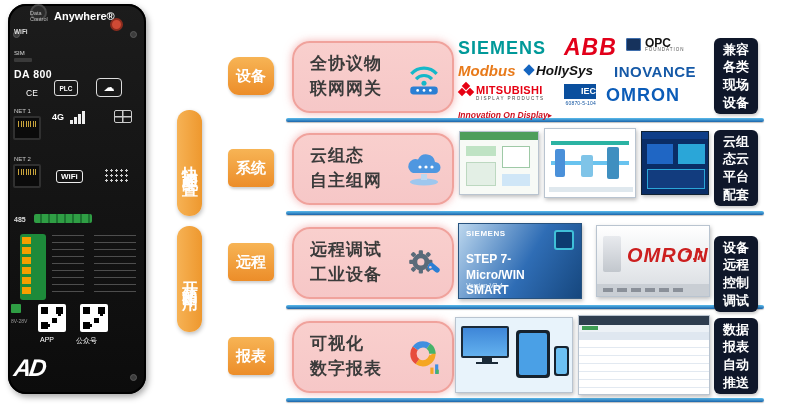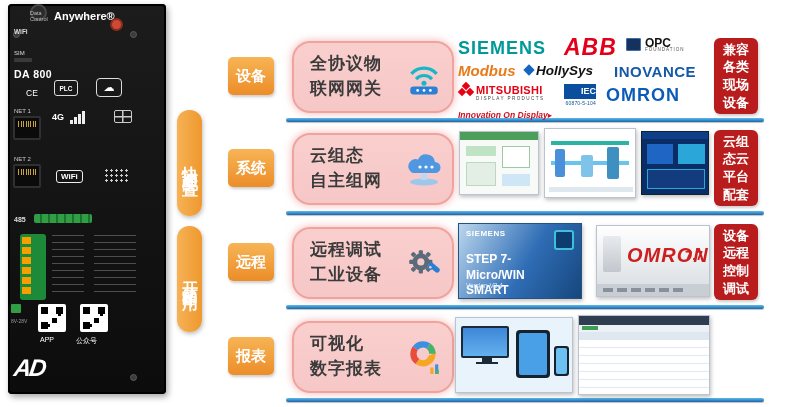--- a/index.html
+++ b/index.html
@@ -2,21 +2,21 @@
 <html><head>
 <meta charset="utf-8">
 <style>
   * { margin:0; padding:0; box-sizing:border-box; }
   html,body { width:800px; height:407px; }
   body { font-family:"Liberation Sans","DejaVu Sans",sans-serif; background:#fff; }
   .stage { position:relative; width:800px; height:407px; background:#fff; overflow:hidden; }
   .stage * { position:absolute; }
 
   
-  .device { left:8px; top:4px; width:158px; height:390px; background:linear-gradient(#1c1c1c,#0c0c0c); border-radius:4px; box-shadow:inset 0 0 0 2px #000, 2px 3px 6px rgba(0,0,0,.35); }
+  .device { left:8px; top:4px; width:138px; height:390px; background:linear-gradient(#1c1c1c,#0c0c0c); border-radius:18px; box-shadow:inset 0 0 0 2px #000, 2px 3px 6px rgba(0,0,0,.35); }
   .ant { border-radius:50%; }
   .ant-left { left:22px; top:0px; width:17px; height:17px; background:#2a2a2a; border:2px solid #474747; }
   .ant-right { left:102px; top:14px; width:13px; height:13px; background:#cf4a35; border:2px solid #8c2c1e; }
   .screw { width:7px; height:7px; border-radius:50%; background:#3c3c3c; border:1px solid #5a5a5a; }
   .sc1 { left:5px; top:27px; } .sc2 { left:122px; top:27px; } .sc3 { left:122px; top:370px; }
   .brand { left:22px; top:6px; display:flex; align-items:center; position:absolute; }
   .brand-top { font-size:5.5px; color:#bdbdbd; width:22px; line-height:1.15; display:block; position:static; }
   .brand-name { font-size:11px; font-weight:700; color:#fff; margin-left:2px; position:static; }
   .d-lbl { color:#ddd; }
   .d-wifi { left:6px; top:24px; font-size:6.5px; font-weight:700; }
@@ -66,21 +66,21 @@
   .ribbon span { position:static; }
   .r-top { top:110px; } .r-bot { top:226px; }
 
   
   .divider { left:286px; width:478px; height:4px; border-radius:2px; background:linear-gradient(180deg,#5bbcec,#1a64ab); box-shadow:0 1px 1px rgba(0,0,0,.25); }
   .d1{top:118px;} .d2{top:211px;} .d3{top:305px;} .d4{top:398px;}
 
   
   .cat { left:228px; width:46px; height:38px; border-radius:5px; background:linear-gradient(180deg,#f7b455,#ec8d29); color:#fff; font-size:15px; font-weight:700; display:flex; align-items:center; justify-content:center; box-shadow:1px 2px 3px rgba(0,0,0,.2); }
   .cat span { position:static; }
-  .cat1{top:57px;} .cat2{top:149px;} .cat3{top:243px;} .cat4{top:337px;}
+  .cat1{top:57px;border-radius:11px;} .cat2{top:149px;} .cat3{top:243px;} .cat4{top:337px;}
 
   
   .feature { left:292px; width:162px; height:72px; border-radius:18px; background:linear-gradient(#f9cfcd,#f6c7c7); border:2px solid #f0a29c; box-shadow:0 0 8px rgba(234,118,118,.55); display:flex; align-items:center; padding:0 8px 0 16px; }
   .f1{top:41px;} .f2{top:133px;} .f3{top:227px;} .f4{top:321px;}
   .ftext { position:static; flex:1; font-size:17px; font-weight:700; color:#3b3b3b; line-height:1.45; letter-spacing:1px; }
   .ftext span { position:static; display:block; }
   .ficon { position:static; width:40px; height:38px; flex:none; }
 
   
   .logos { left:458px; top:36px; width:252px; height:82px; }
@@ -152,23 +152,23 @@
   .m3 { left:98px; top:28px; width:15px; height:30px; background:#16222e; border-radius:3px; }
   .m3 i { position:absolute; left:2px; top:2px; right:2px; bottom:2px; background:#6cc0f2; border-radius:2px; }
   .sheet { left:578px; top:315px; width:132px; height:80px; background:#fff; }
   .shtop { left:0; top:0; width:100%; height:9px; background:#2e3d4f; }
   .shtool { left:0; top:9px; width:100%; height:7px; background:#ecf1f6; }
   .shgreen { left:3px; top:10px; width:16px; height:4px; background:#3f9d55; }
   .shhdr { left:0; top:16px; width:100%; height:8px; background:#dfe7f0; }
   .shgrid { left:0; top:24px; right:0; bottom:0; background:repeating-linear-gradient(#fff 0 7px,#e2e9f1 7px 8px),repeating-linear-gradient(90deg,rgba(0,0,0,0) 0 15px,#e8eef5 15px 16px); }
 
   
-  .benefit { left:714px; width:44px; height:76px; border-radius:6px; background:#b91c1c; color:#fff; font-size:13px; font-weight:700; display:flex; align-items:center; justify-content:center; text-align:center; line-height:1.35; box-shadow:1px 2px 3px rgba(0,0,0,.2); }
+  .benefit { left:714px; width:44px; height:76px; border-radius:6px; background:#0f172a; color:#fff; font-size:13px; font-weight:700; display:flex; align-items:center; justify-content:center; text-align:center; line-height:1.35; box-shadow:1px 2px 3px rgba(0,0,0,.2); }
   .benefit span { position:static; display:block; width:26px; word-break:break-all; }
-  .b1{top:38px;} .b2{top:130px;} .b3{top:224px;text-align:right;} .b4{top:318px;}
+  .b1{top:38px;} .b2{top:130px;} .b3{top:236px;text-align:right;} .b4{top:318px;}
 </style>
 </head>
 <body>
 
 <div class="stage">
 
   <div class="device">
     <div class="ant ant-left"></div>
     <div class="ant ant-right"></div>
     <div class="screw sc1"></div>
@@ -397,14 +397,17 @@
         <i></i>
       </div>
   </div>
   <div class="thumb sheet">
     <div class="shtop"></div>
       <div class="shtool"></div>
       <div class="shgreen"></div>
       <div class="shhdr"></div>
       <div class="shgrid"></div>
   </div>
+  <div class="benefit b4">
+      <span>数据报表自动推送</span>
+    </div>
 
 </div>
 
 </body></html>

